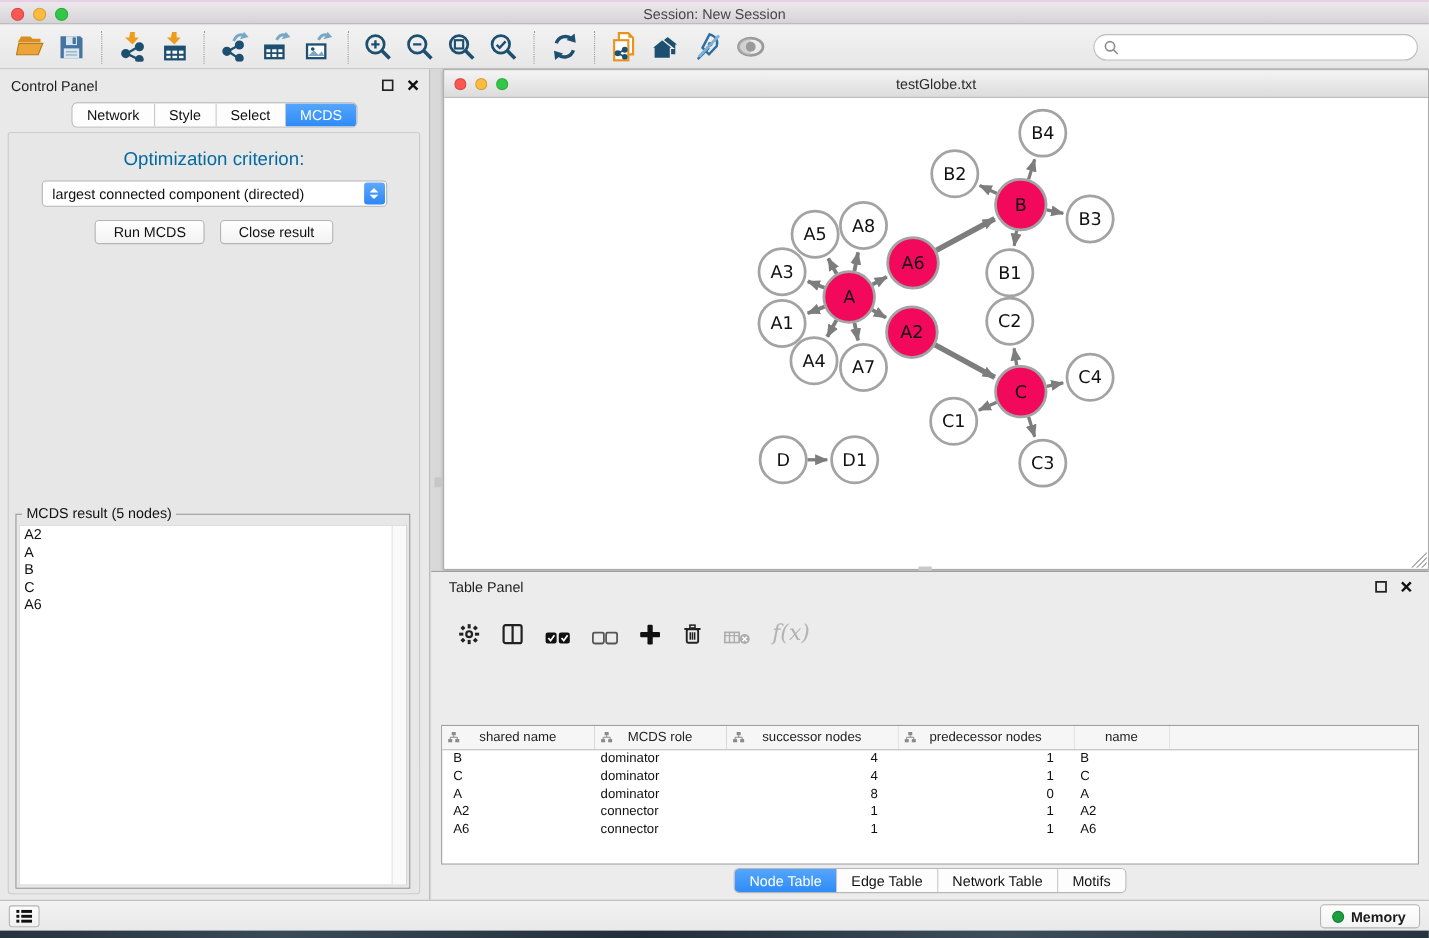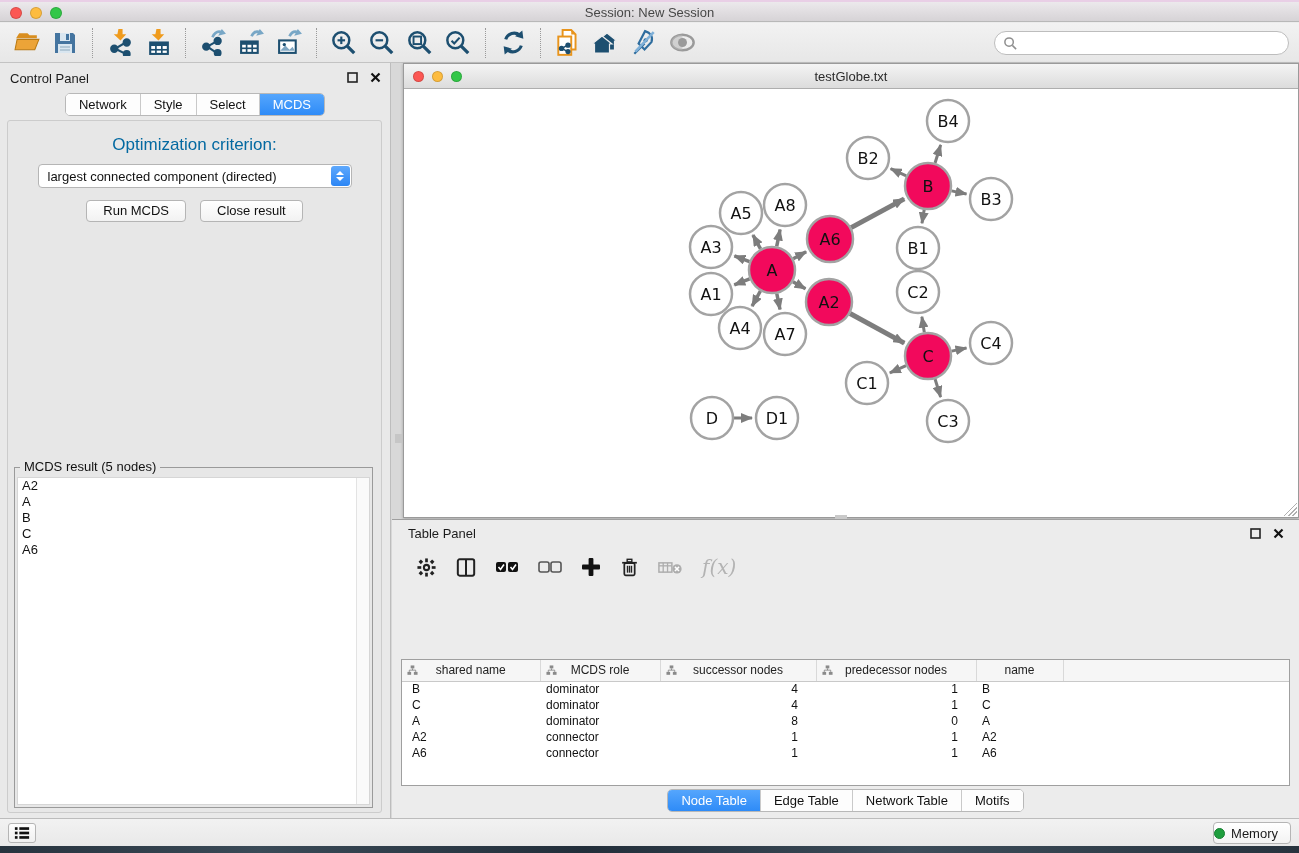--- a/index.html
+++ b/index.html
@@ -91,21 +91,21 @@
       transparent 66%, #b0b0b0 66%, #b0b0b0 72%, transparent 72%,
       transparent 82%, #b0b0b0 82%, #b0b0b0 88%, transparent 88%); }
   .vsplit-handle { position:absolute; left:-9px; top:370px; width:7px; height:9px; background:#c6c6c6; }
   .hsplit-handle { position:absolute; left:443px; top:452px; width:12px; height:6px; background:#c9c9c9; }
 
   
   .table-panel { position:absolute; left:0px; top:456px; width:907px; height:299px;
     background:#ececec; border-top:1px solid #9f9f9f; }
   .tp-head { position:relative; height:27px; display:flex; align-items:center; padding:0 16px; }
   .tp-head .winbtns { position:absolute; right:14px; top:6px; display:flex; gap:9px; }
-  .tp-toolbar { display:flex; align-items:center; gap:19px; height:40px; padding-left:24px; }
+  .tp-toolbar { display:flex; align-items:flex-end; gap:19px; height:40px; padding-left:24px; }
   .tico { display:flex; align-items:center; justify-content:center; }
   .fx { font-family:"DejaVu Serif","Liberation Serif",serif; font-style:italic;
     font-size:20px; color:#b3b3b3; }
 
   .datatable { position:absolute; left:9px; right:9px; top:139px; bottom:32px;
     background:#fff; border:1px solid #9f9f9f; overflow:hidden; }
   table { border-collapse:collapse; width:100%; table-layout:fixed; }
   th { height:21px; background:#f6f6f6; border-bottom:1px solid #c9c9c9; border-right:1px solid #d9d9d9;
     font-weight:normal; font-size:12px; color:#222; position:relative; text-align:center; }
   th .hicon { position:absolute; left:5px; top:5px; }
@@ -114,23 +114,23 @@
   tr.datarow td:first-child { padding-left:10px; }
 
   .tp-tabs { position:absolute; left:0; right:0; bottom:6px; display:flex; justify-content:center; }
 
   
   .statusbar { position:absolute; left:0; top:818px; width:100%; height:28px;
     background:linear-gradient(#f2f2f2,#e9e9e9); border-top:1px solid #bcbcbc; }
   .status-left-btn { position:absolute; left:8px; top:4px; width:28px; height:20px;
     background:linear-gradient(#fdfdfd,#f0f0f0); border:1px solid #b5b5b5; border-radius:3px;
     display:flex; align-items:center; justify-content:center; }
-  .memory-btn { position:absolute; right:8px; top:3px; height:22px; padding:0 12px 0 0;
+  .memory-btn { position:absolute; right:8px; top:3px; height:22px; padding:0 12px 0 10px;
     background:linear-gradient(#ffffff,#f3f3f3); border:1px solid #b5b5b5; border-radius:4px;
-    display:flex; align-items:center; gap:6px; font-size:13px; }
+    display:flex; align-items:center; gap:6px; font-size:13px;font-weight:bold; }
   .memdot { width:11px; height:11px; border-radius:50%; background:#1e9e3e; border:1px solid #158031; }
 
   .desktop-strip { position:absolute; left:0; top:846px; width:100%; height:7px;
     background:linear-gradient(90deg,#27333e,#3a4a57 20%,#222e3a 45%,#3d4d5a 70%,#27333e);
   }
 </style>
 </head>
 <body>
 
 <div class="app">

